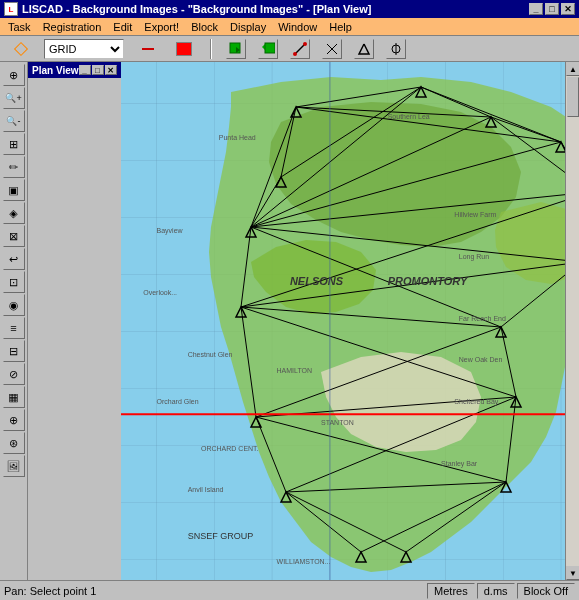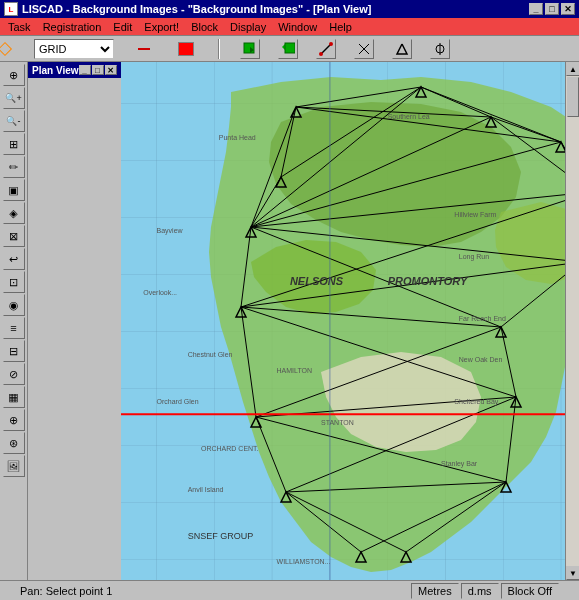--- a/index.html
+++ b/index.html
@@ -31,41 +31,41 @@
       width: 14px; height: 12px;
       background: #c0c0c0;
       border: 1px outset #c0c0c0;
       display: flex; align-items: center; justify-content: center;
       font-size: 9px; color: black; cursor: pointer;
       font-weight: bold;
     }
 
     
     #menu-bar {
-      background: #ef4444;
+      background: #fdba74;
       height: 18px;
       display: flex;
       align-items: center;
       border-bottom: 1px solid #808080;
       padding: 0 2px;
     }
     .menu-item {
       padding: 1px 6px;
       cursor: pointer;
       font-size: 11px;
     }
 
     
     #toolbar {
       background: #c0c0c0;
       height: 26px;
       display: flex;
       align-items: center;
-      padding: 2px 0;
-      gap: 18px;
+      padding: 2px 16px;
+      gap: 12px;
       border-bottom: 1px solid #808080;
     }
     .toolbar-separator {
       width: 2px;
       height: 20px;
       border-left: 1px solid #808080;
       border-right: 1px solid white;
       margin: 0 2px;
     }
     .toolbar-btn {
@@ -124,21 +124,21 @@
       overflow: hidden;
     }
 
     
     #status-bar {
       height: 20px;
       background: #c0c0c0;
       border-top: 1px solid #808080;
       display: flex;
       align-items: center;
-      padding: 0 20px;
+      padding: 0 4px;
       font-size: 11px;
     }
     #status-left { flex: 1; }
     #status-right {
       display: flex;
       gap: 2px;
       justify-content: space-between;
     }
     .status-panel {
       border: 1px inset #c0c0c0;

